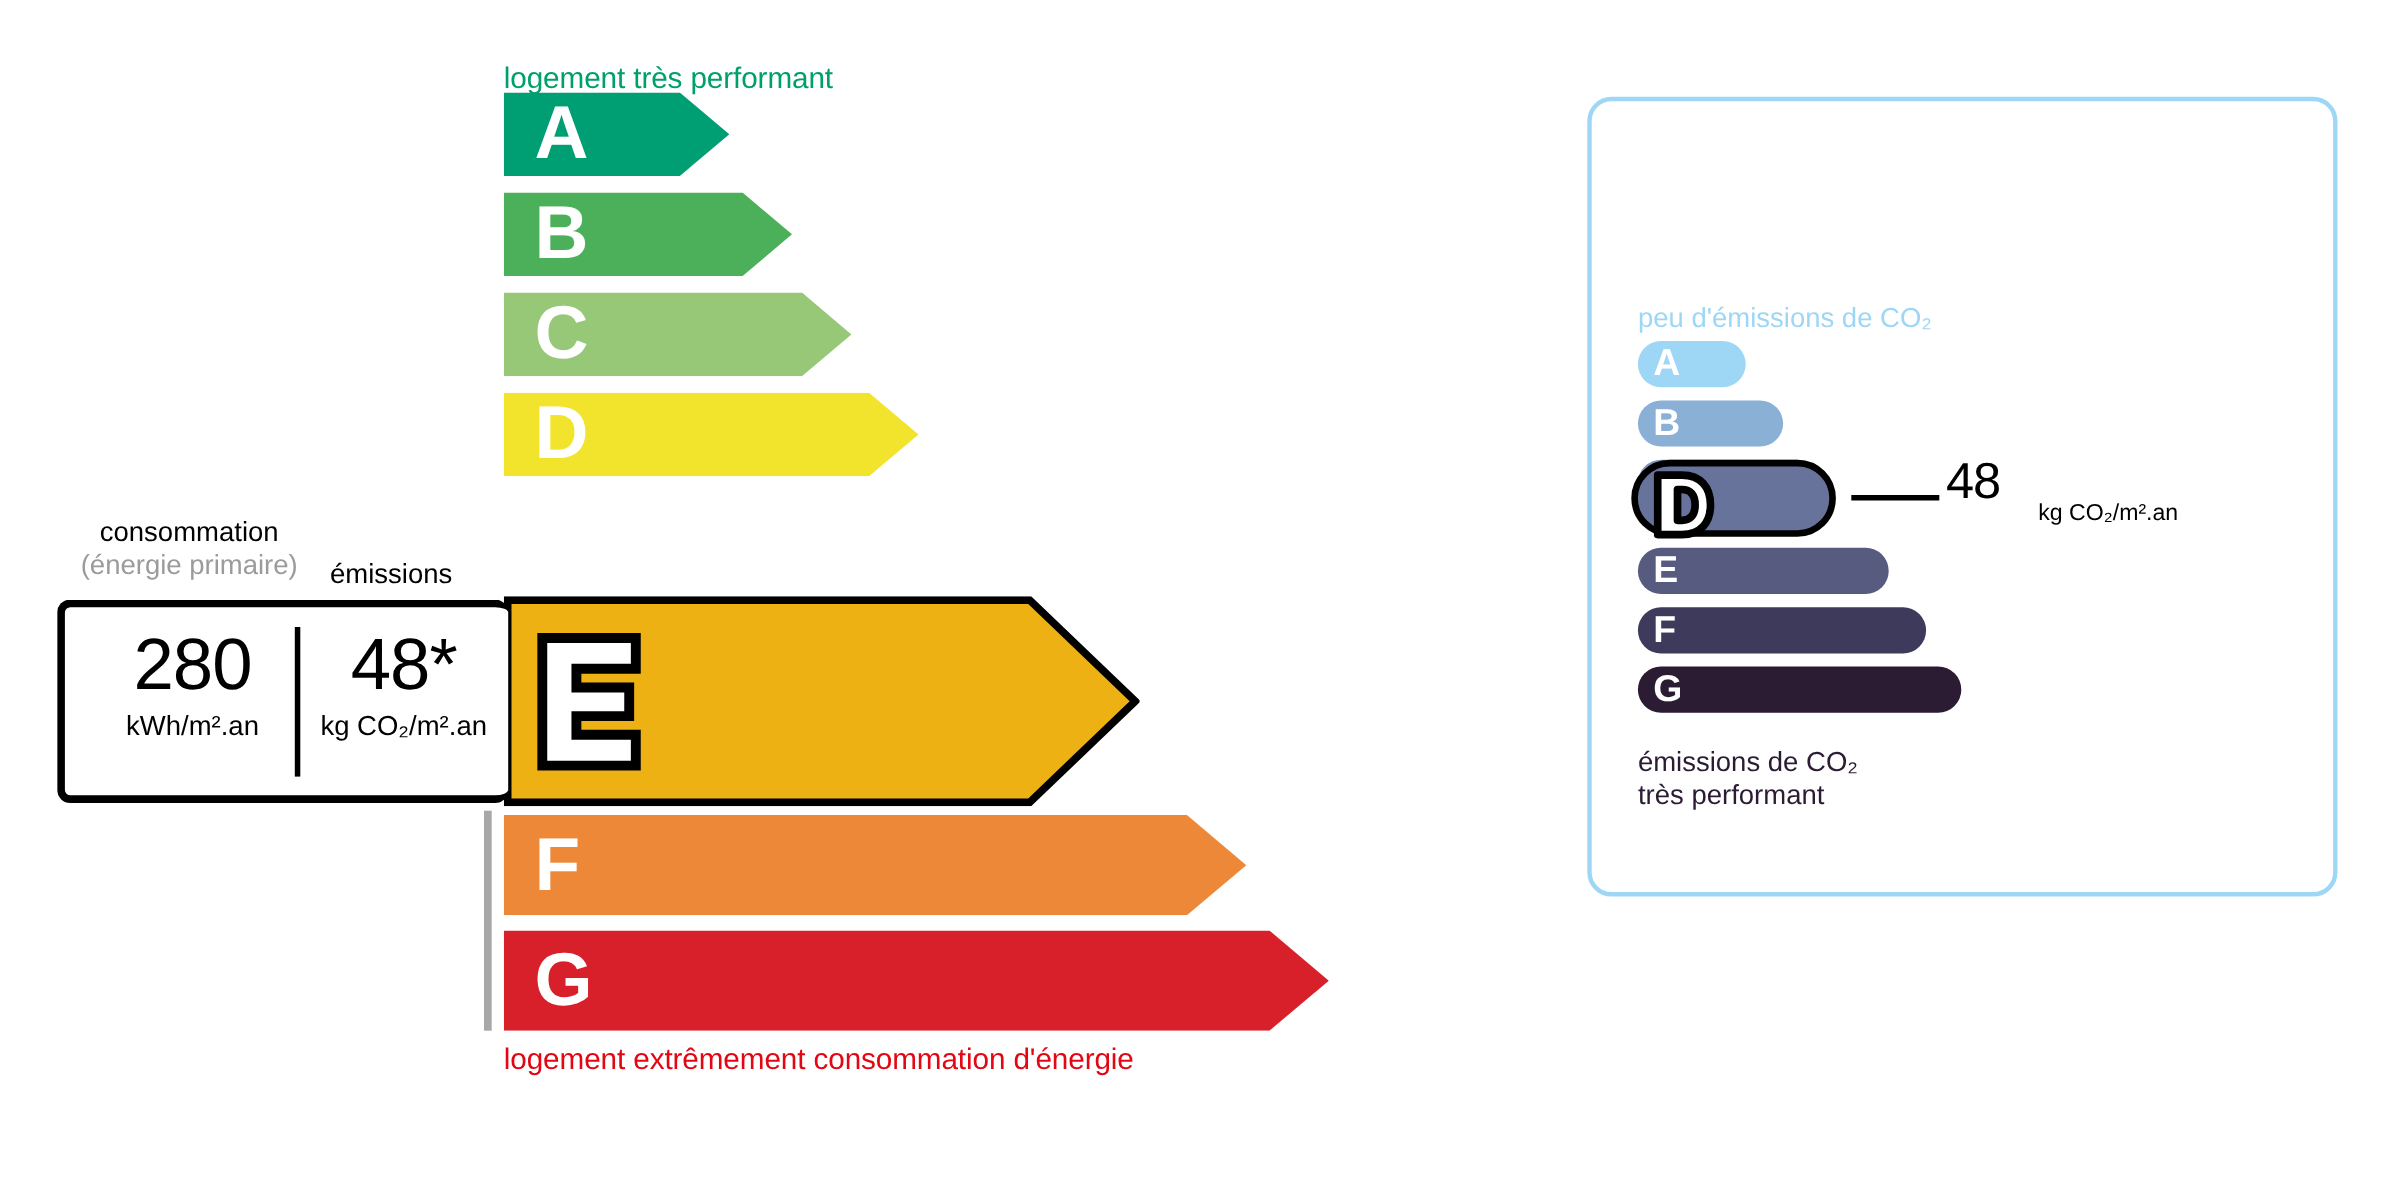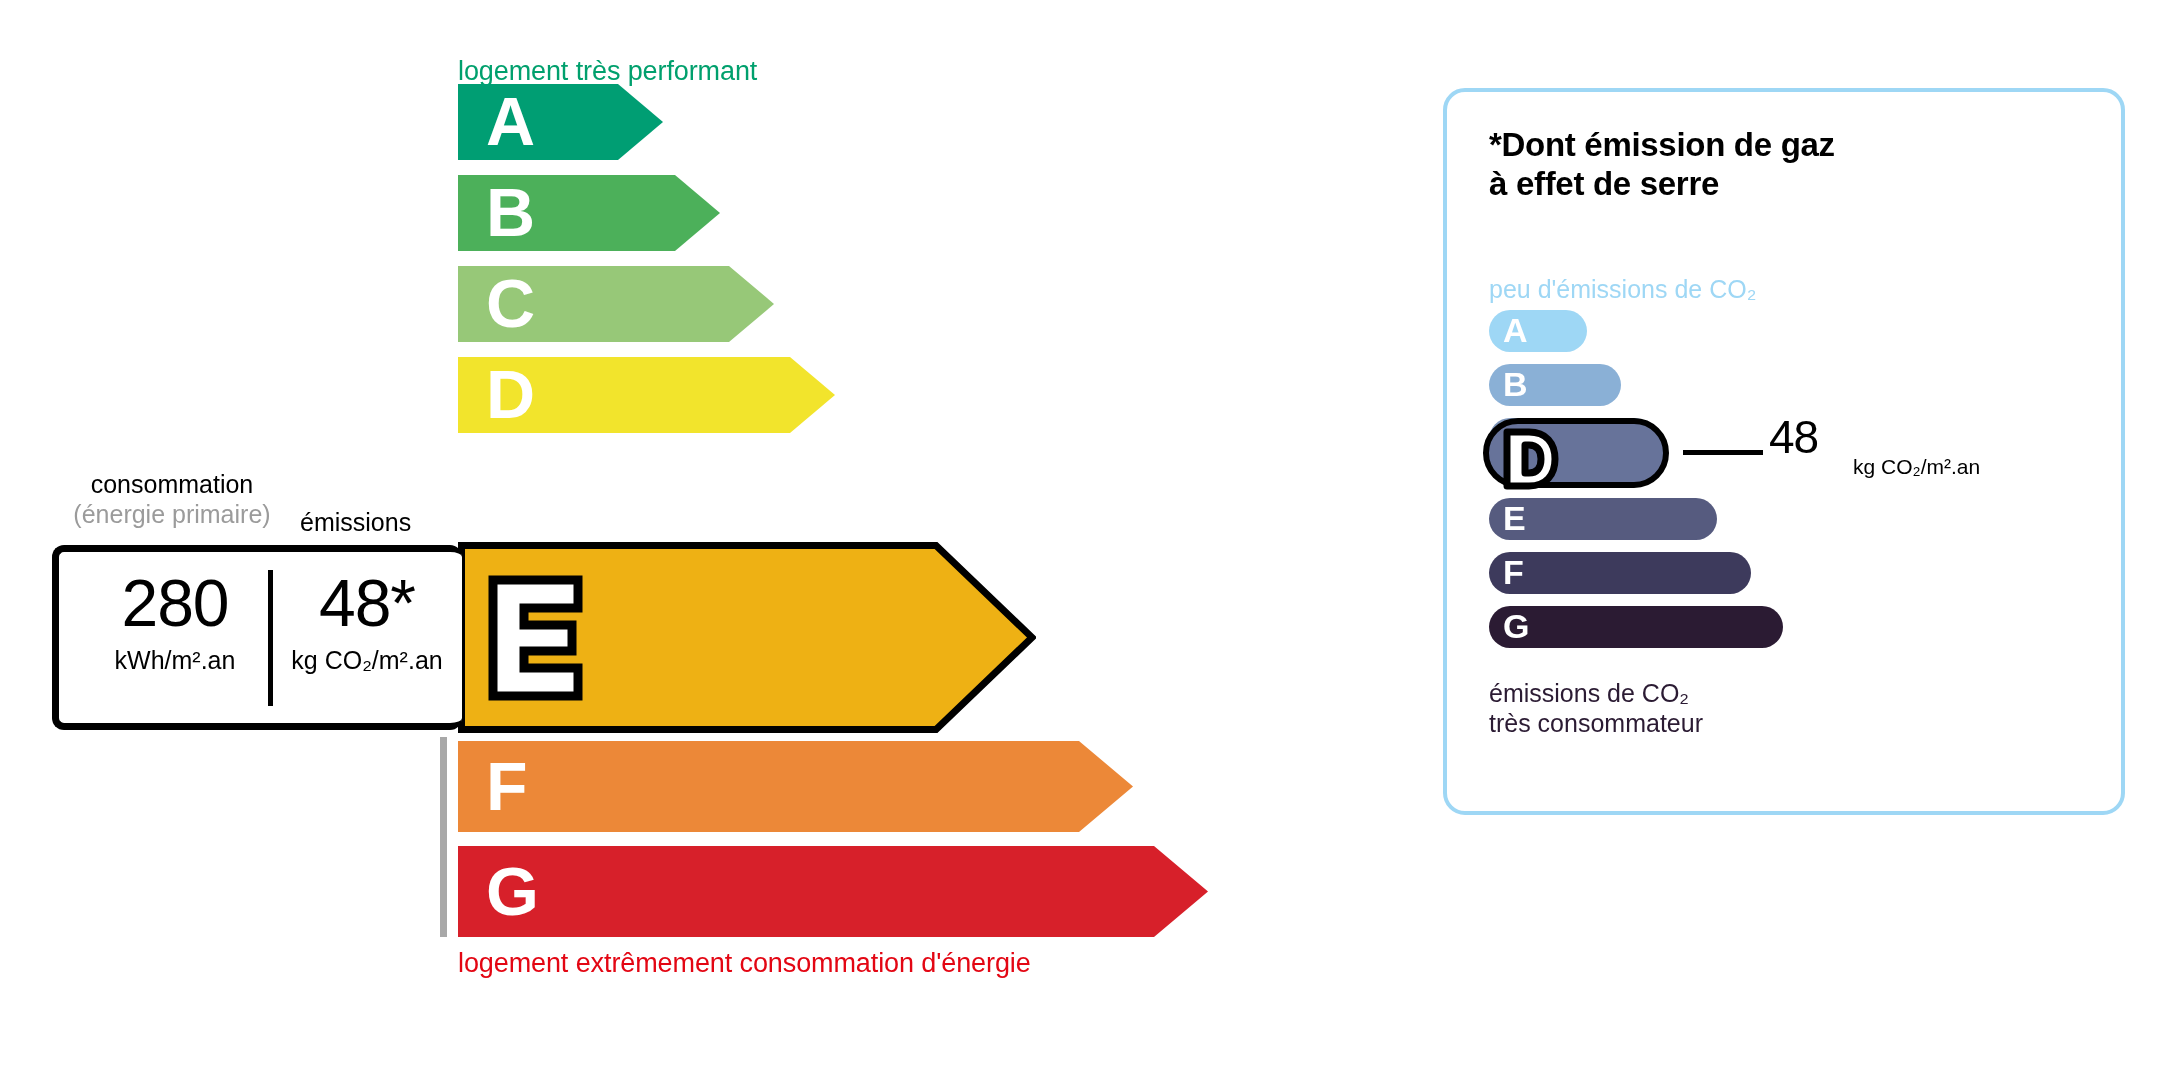--- a/index.html
+++ b/index.html
@@ -301,24 +301,20 @@
         <div class="num">48*</div>
         <div class="unit">kg CO₂/m².an</div>
       </div>
     </div>
     <div id="value-divider"></div>
 
   </div>
 
   <div id="co2-panel">
 
-    <div id="co2-title">
-      <div>*Dont émission de gaz</div>
-      <div>à effet de serre</div>
-    </div>
 
     <div id="co2-top-caption">peu d'émissions de CO₂</div>
 
     <div class="co2bar" style="top:218px; width:98px; background:#9ed7f5;">
       <span class="cl">A</span>
     </div>
 
     <div class="co2bar" style="top:272px; width:132px; background:#8ab0d6;">
       <span class="cl">B</span>
     </div>
@@ -345,17 +341,17 @@
     <div class="co2bar" style="top:460px; width:262px; background:#3d3a5c;">
       <span class="cl">F</span>
     </div>
 
     <div class="co2bar" style="top:514px; width:294px; background:#2b1b33;">
       <span class="cl">G</span>
     </div>
 
     <div id="co2-bottom-caption">
       <div>émissions de CO₂</div>
-      <div>très consommateur</div>
+      <div>très performant</div>
     </div>
   </div>
 
 </div>
 
 </body></html>

